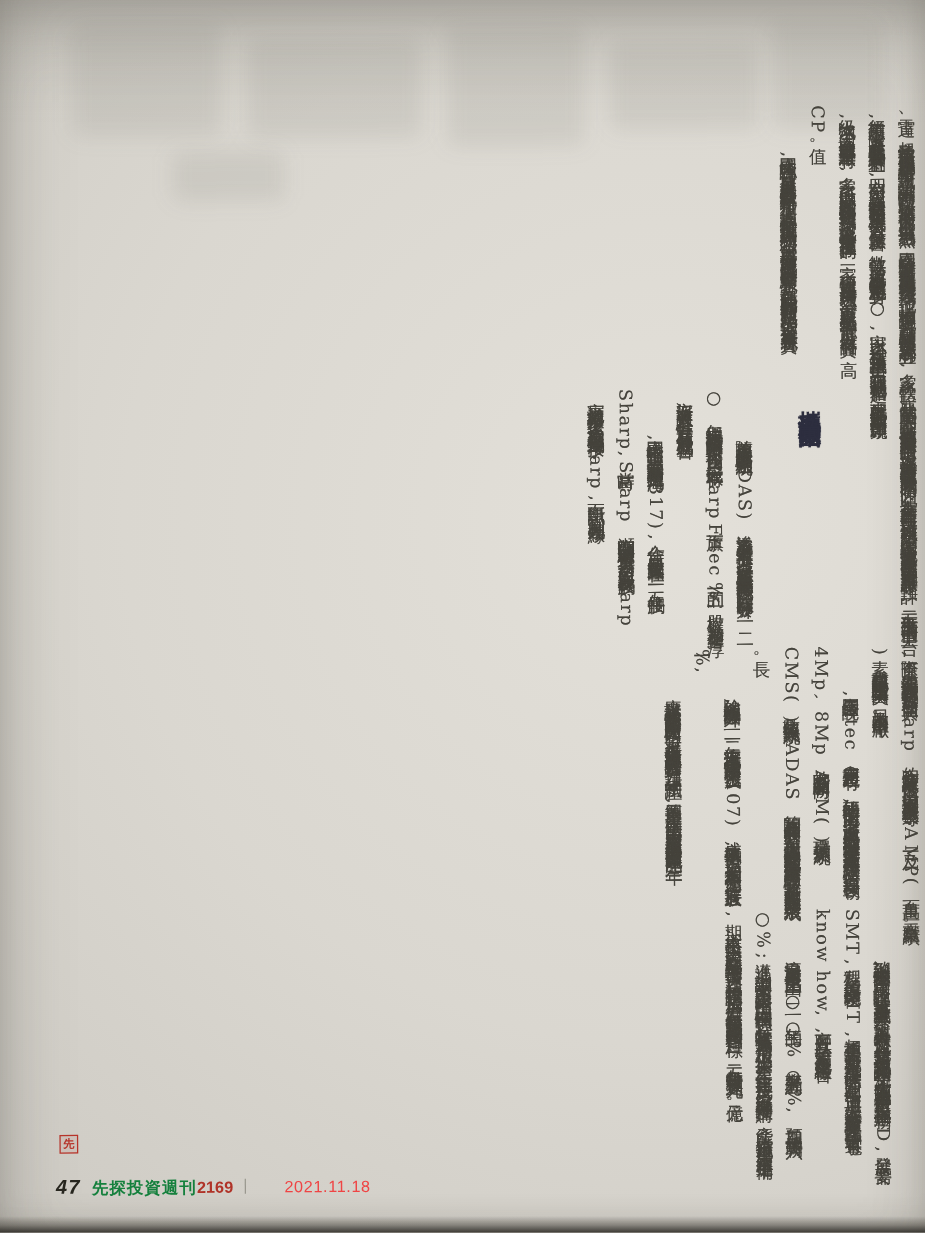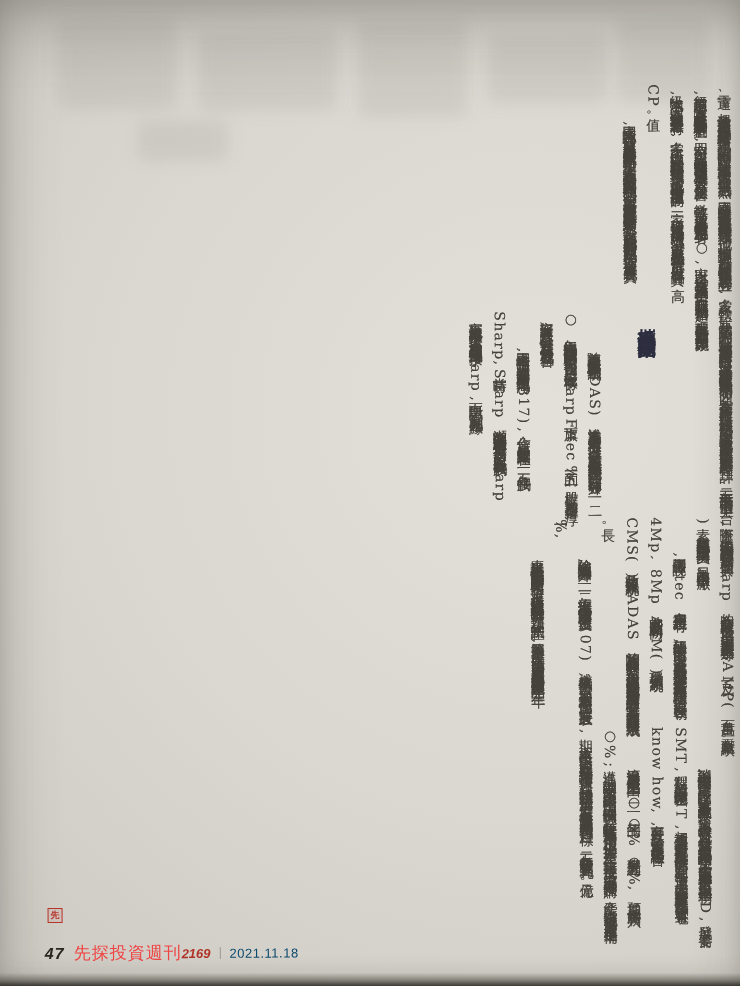--- a/index.html
+++ b/index.html
@@ -35,24 +35,24 @@
     border:1.5px solid #b8352b;color:#b8352b;background:rgba(190,60,48,0.07);
     font-size:9px;line-height:13px;text-align:center;font-weight:700;
     font-family:"Liberation Sans","DejaVu Sans",sans-serif;
   }
   .footer{
     position:absolute;left:42px;top:940px;display:flex;align-items:baseline;gap:9px;
     font-family:"Liberation Sans","DejaVu Sans",sans-serif;color:#2e2d29;
   }
   .footer .page-num{font-style:italic;font-weight:700;font-size:16px;color:#27261f;letter-spacing:1px;}
   .footer .mag-wrap{display:flex;align-items:baseline;gap:0;}
-  .footer .mag{font-weight:400;font-size:17px;letter-spacing:1px;color:#ef4444;}
-  .footer .issue{font-weight:700;font-size:13px;color:#b03328;font-style:italic;}
+  .footer .mag{font-weight:700;font-size:13px;letter-spacing:1px;color:#15803d;}
+  .footer .issue{font-weight:700;font-size:13px;color:#b03328;}
   .footer .divider{display:inline-block;width:1px;height:12px;background:#9a988f;transform:translateY(1px);}
-  .footer .date{font-size:13px;letter-spacing:0.5px;color:#0c4a6e;}
+  .footer .date{font-size:13px;letter-spacing:0.5px;color:#ef4444;margin-left:22px;}
   .vignette{
     position:absolute;inset:0;pointer-events:none;
     box-shadow:
       inset 0 34px 60px -24px rgba(92,90,82,0.38),
       inset 34px 0 60px -34px rgba(92,90,82,0.30),
       inset -26px 0 50px -32px rgba(92,90,82,0.26),
       inset 0 -16px 26px -12px rgba(58,55,47,0.22);
   }
   .bottom-edge{
     position:absolute;left:0;right:0;bottom:0;height:13px;pointer-events:none;

